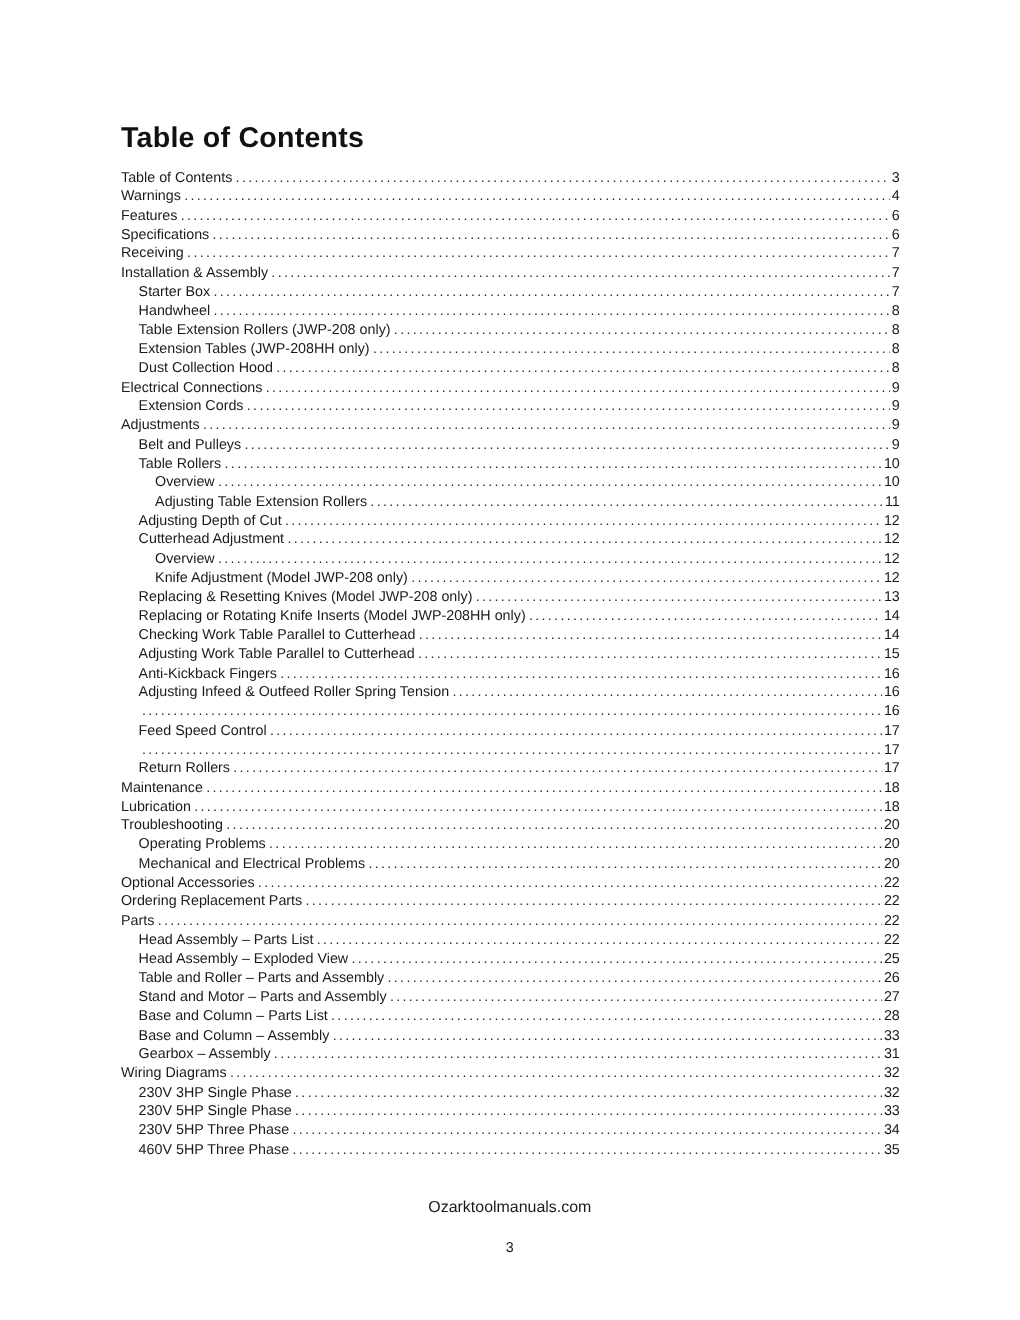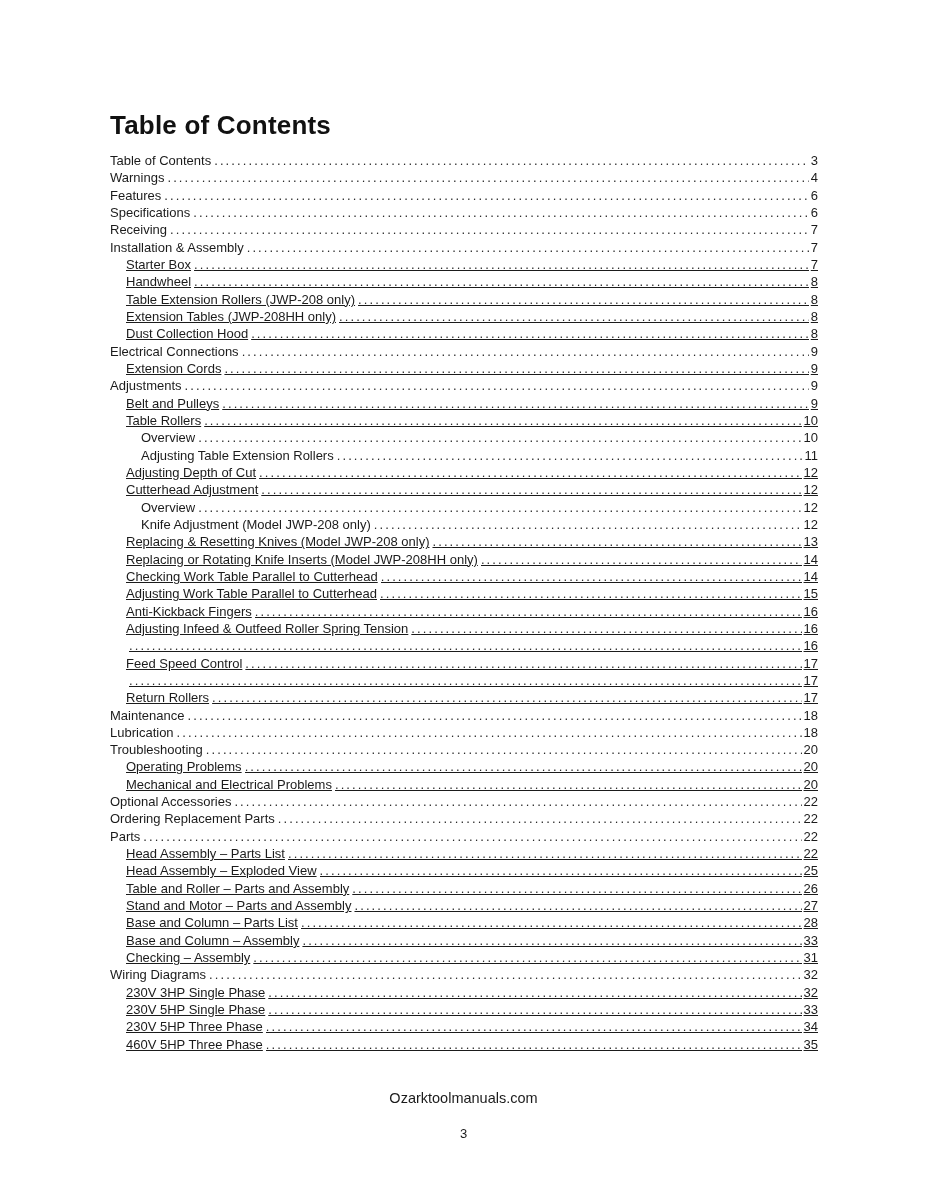--- a/index.html
+++ b/index.html
@@ -33,21 +33,21 @@
     width: 100%;
     font-size: 13px;
   }
   .toc-row {
     display: flex;
     align-items: baseline;
     height: 17.33px;
     line-height: 17.33px;
     white-space: nowrap;
   }
-  .toc-row.level-1 { padding-left: 16px; text-decoration: underline; }
+  .toc-row.level-1 { padding-left: 16px; }
   .toc-row.level-2 { padding-left: 31px; }
   .toc-label {
     flex: 0 0 auto;
   }
   .toc-leader {
     flex: 1 1 auto;
     overflow: hidden;
     margin-left: 3px;
     margin-right: 2px;
     min-width: 10px;
@@ -308,21 +308,21 @@
         <span class="toc-label">Base and Column – Parts List</span>
         <span class="toc-leader"></span>
         <span class="toc-page">28</span>
       </div>
       <div class="toc-row level-1">
         <span class="toc-label">Base and Column – Assembly</span>
         <span class="toc-leader"></span>
         <span class="toc-page">33</span>
       </div>
       <div class="toc-row level-1">
-        <span class="toc-label">Checking – Assembly</span>
+        <span class="toc-label">Gearbox – Assembly</span>
         <span class="toc-leader"></span>
         <span class="toc-page">31</span>
       </div>
       <div class="toc-row level-0">
         <span class="toc-label">Wiring Diagrams</span>
         <span class="toc-leader"></span>
         <span class="toc-page">32</span>
       </div>
       <div class="toc-row level-1">
         <span class="toc-label">230V 3HP Single Phase</span>

